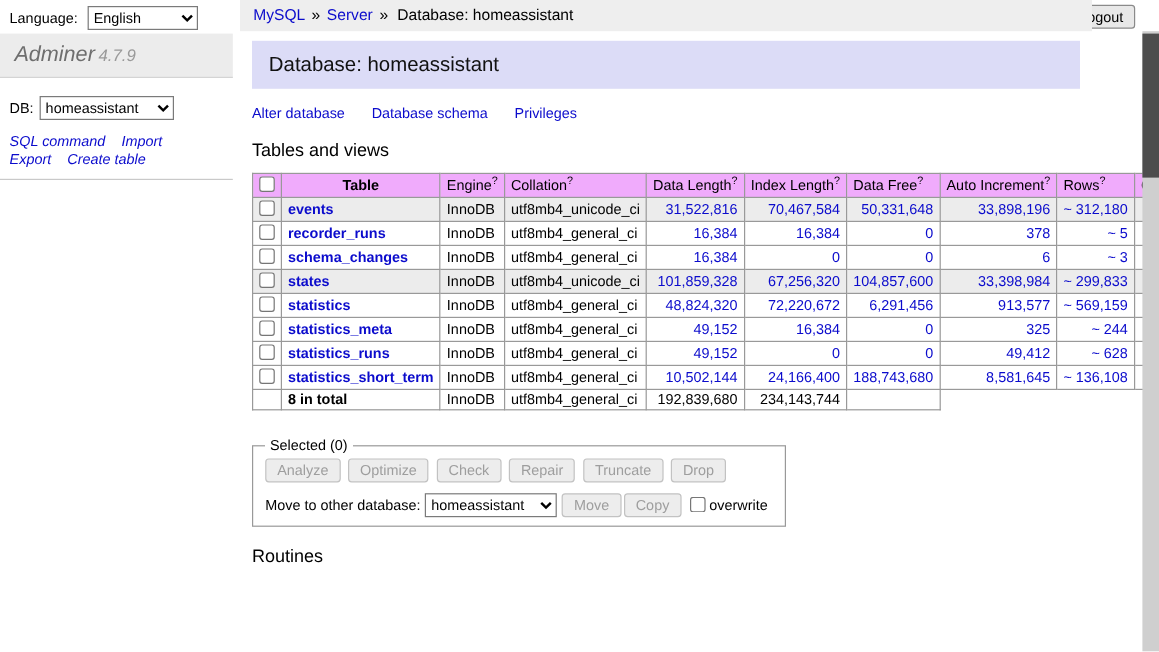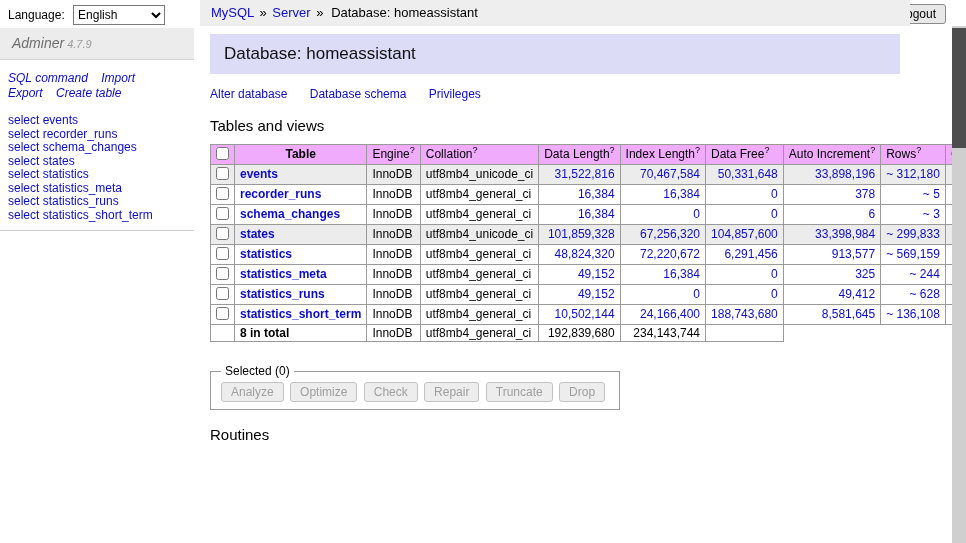--- a/index.html
+++ b/index.html
@@ -32,22 +32,22 @@
   .breadcrumb span { margin: 0 2px; }
 
   .logout { position: absolute; top: 4px; right: 20px; }
 
   
   .sidebar { position: absolute; top: 28px; left: 0; width: 194px; }
   .h1 {
     background: #ececec; border-bottom: 1px solid #d4d4d4;
     padding: 7px 12px 8px; color: #6e6e6e; font-style: italic;
   }
-  .h1 .logo { font-size: 14px; margin-top: 39px; }
-  .h1 .ver { font-size: 11px; color: #9a9a9a; margin-left: 3px; }
+  .h1 .logo { font-size: 18px; margin-top: 39px; }
+  .h1 .ver { font-size: 14px; color: #9a9a9a; margin-left: 3px; }
   .db-row { margin: 15px 8px 0; }
   .db-row span { margin-right: 5px; }
   .db-row select { width: 112px; }
   .side-actions { margin: 11px 8px 0; width: 152px; line-height: 15px; font-style: italic; }
   .side-actions a { margin-right: 10px; white-space: nowrap; }
   .table-links { margin: 13px 8px 0; }
   .table-links a { display: block; line-height: 13px; padding: 0 0 0.5px; }
   .side-hr { border: none; border-top: 1px solid #c9c9c9; margin: 8px 0 0; }
 
   
@@ -122,31 +122,26 @@
   <span>»</span>
   <a href="#">Server</a>
   <span>»</span>
   <span>Database: homeassistant</span>
 </div>
 
 <div class="sidebar">
   <div class="h1">
     <span class="logo">Adminer</span><span class="ver">4.7.9</span>
   </div>
+  <div class="db-row">
+    <span>DB:</span><select>
+      <option>homeassistant</option>
+    </select>
+  </div>
   <p class="side-actions"><a href="#">SQL command</a> <a href="#">Import</a> <a href="#">Export</a> <a href="#">Create table</a> </p>
-  <div class="table-links">
-      <a href="#">select events</a> 
-      <a href="#">select recorder_runs</a> 
-      <a href="#">select schema_changes</a> 
-      <a href="#">select states</a> 
-      <a href="#">select statistics</a> 
-      <a href="#">select statistics_meta</a> 
-      <a href="#">select statistics_runs</a> 
-      <a href="#">select statistics_short_term</a> 
-    </div>
   <hr class="side-hr">
 </div>
 
 <div class="content">
   <h2>Database: homeassistant</h2>
   <p class="links-row"><a href="#">Alter database</a> <a href="#">Database schema</a> <a href="#">Privileges</a> </p>
   <h3>Tables and views</h3>
 
 
   <table class="tables">
@@ -272,20 +267,25 @@
           <td class="nob"></td>
           <td class="nob"></td>
           <td class="nob"></td>
         </tr>
       </tbody>
   </table>
 
   <fieldset class="sel-fs">
     <legend>Selected (0)</legend>
     <div class="btn-row"><button class="btn" disabled="">Analyze</button> <button class="btn" disabled="">Optimize</button> <button class="btn" disabled="">Check</button> <button class="btn" disabled="">Repair</button> <button class="btn" disabled="">Truncate</button> <button class="btn" disabled="">Drop</button> </div>
+    <div class="move-row">
+      <span>Move to other database:</span><select>
+        <option>homeassistant</option>
+      </select><button class="btn" disabled="">Move</button><button class="btn" disabled="">Copy</button><label class="ovw"><input type="checkbox" style=""> <span>overwrite</span></label>
+    </div>
   </fieldset>
 
   <h3>Routines</h3>
 
 </div>
 
 <div class="scroll-track">
   <div class="scroll-thumb"></div>
 </div>
 

